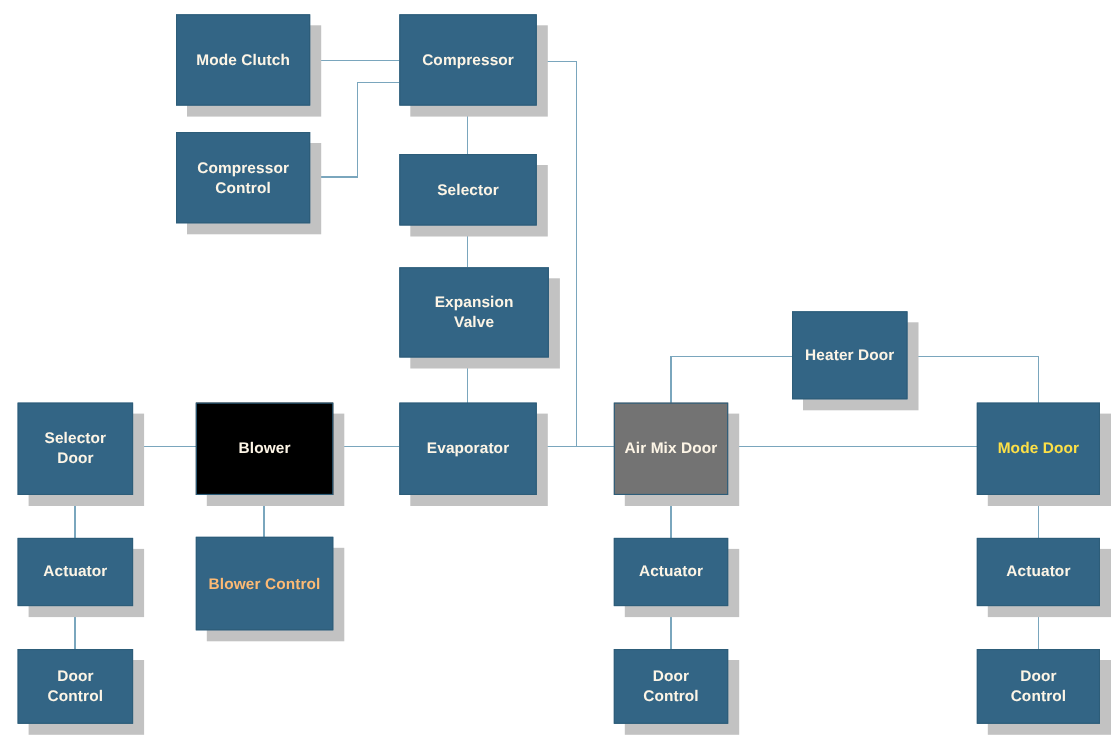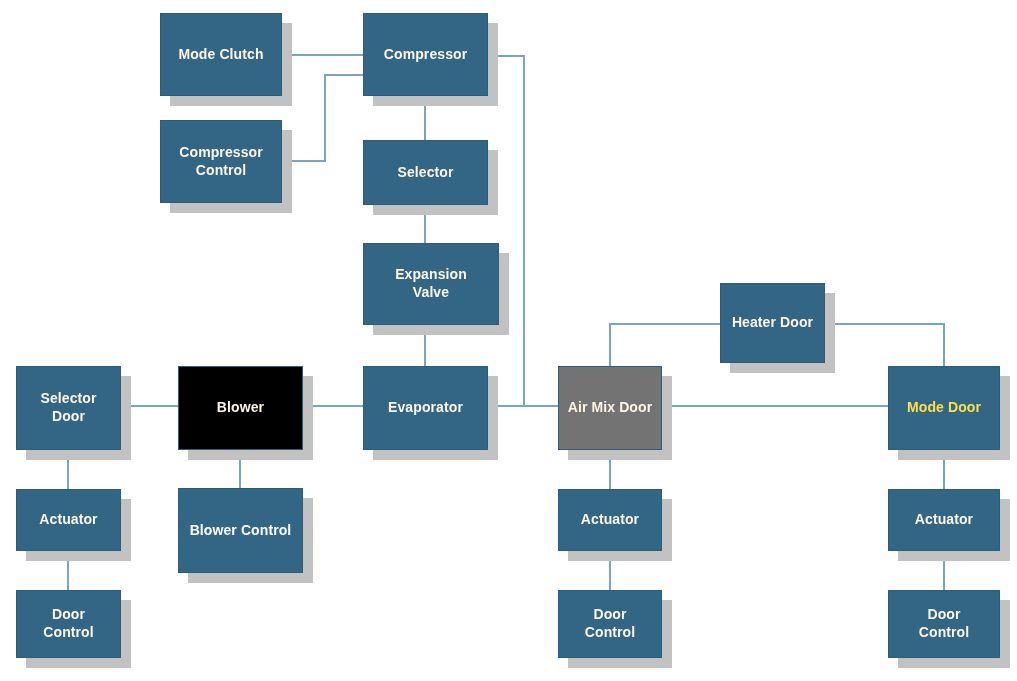--- a/index.html
+++ b/index.html
@@ -161,21 +161,21 @@
       </div>
       <div class="node" style="left: 16px; top: 489px; width: 105px; height: 62px;">
         <div class="node-shadow" style="background: rgb(194, 194, 194);"></div>
         <div class="node-body" style="background: rgb(51, 101, 133); border-color: rgb(45, 93, 121);">
           <span class="node-label" style="color: rgb(253, 245, 230);">Actuator</span>
         </div>
       </div>
       <div class="node" style="left: 178px; top: 488px; width: 125px; height: 85px;">
         <div class="node-shadow" style="background: rgb(194, 194, 194);"></div>
         <div class="node-body" style="background: rgb(51, 101, 133); border-color: rgb(45, 93, 121);">
-          <span class="node-label" style="color: #ffffff;">Blower Control</span>
+          <span class="node-label" style="color: #fdba74;">Blower Control</span>
         </div>
       </div>
       <div class="node" style="left: 558px; top: 489px; width: 104px; height: 62px;">
         <div class="node-shadow" style="background: rgb(194, 194, 194);"></div>
         <div class="node-body" style="background: rgb(51, 101, 133); border-color: rgb(45, 93, 121);">
           <span class="node-label" style="color: rgb(253, 245, 230);">Actuator</span>
         </div>
       </div>
       <div class="node" style="left: 888px; top: 489px; width: 112px; height: 62px;">
         <div class="node-shadow" style="background: rgb(194, 194, 194);"></div>

